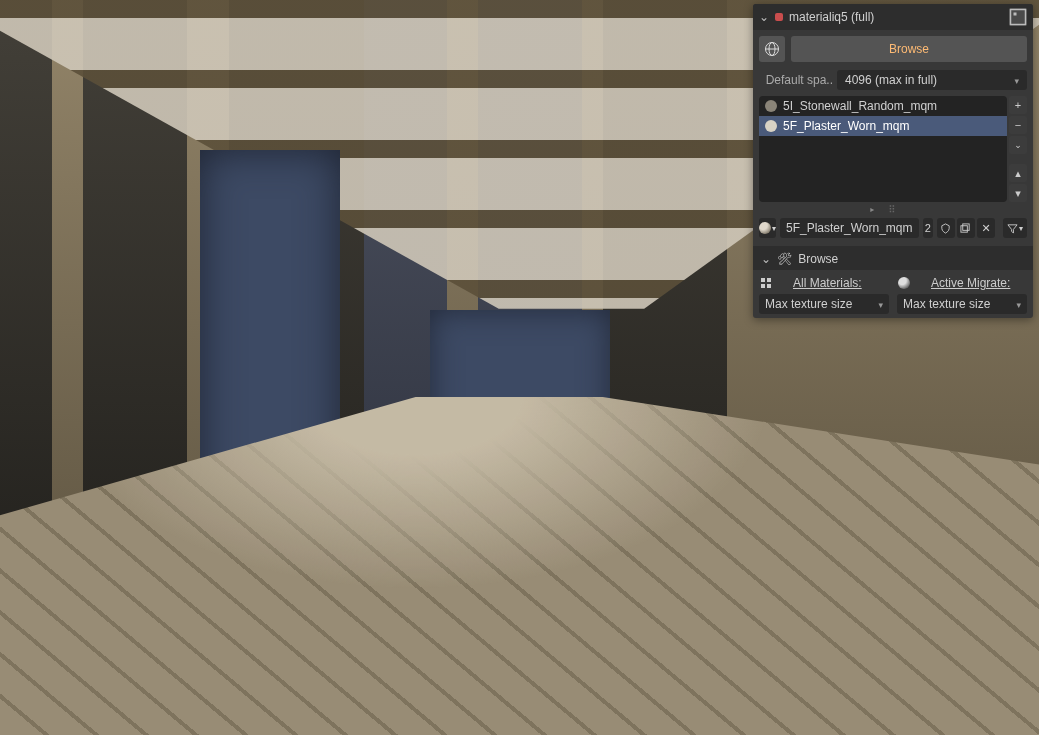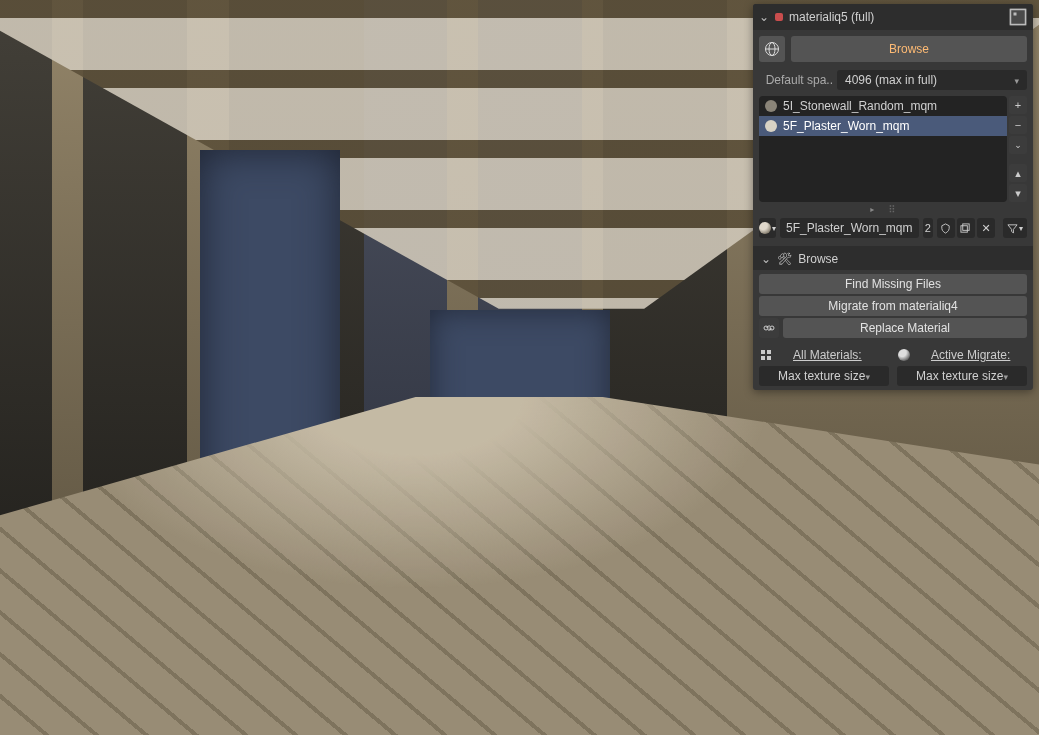--- a/index.html
+++ b/index.html
@@ -81,21 +81,21 @@
   .tool-btn { height:20px; background:#545454; border-radius:3px; display:flex; align-items:center; justify-content:center; color:#e2e2e2; }
   .tool-row-replace { display:flex; gap:4px; }
   .link-icon { width:20px; height:20px; background:#3c3c3c; border-radius:3px; display:flex; align-items:center; justify-content:center; font-size:11px; }
 
   .cols-row { display:flex; padding:6px 6px 4px; gap:8px; }
   .col { flex:1; }
   .col-head { display:flex; align-items:center; gap:20px; color:#ccc; margin-bottom:4px;text-decoration:underline; }
   .grid-icon, .sphere-icon { width:14px; height:14px; display:flex; align-items:center; justify-content:center; }
   .grid-icon svg { width:12px; height:12px; }
   .sphere-mini { width:12px; height:12px; border-radius:50%; background:radial-gradient(circle at 35% 30%, #ddd 0 35%, #555 80%); }
-  .tex-dd { height:20px; background:#2a2a2a; border-radius:3px; display:flex; align-items:center; justify-content:center; padding:0 6px; }
+  .tex-dd { height:20px; background:#2a2a2a; border-radius:3px; display:flex; align-items:center; justify-content:space-between; padding:0 6px; }
 
   svg { display:block; }
 </style>
 </head>
 <body>
 
 <div class="viewport">
   <div class="ceiling"></div>
   <div class="opening1"></div>
   <div class="opening2"></div>
@@ -201,40 +201,20 @@
         <span style="font-size:8px;margin-left:1px">▾</span>
     </div>
   </div>
 
   <div class="tools-header">
     <span class="chev">⌄</span>
     <span class="wrench">🛠</span>
     <span>Browse</span>
   </div>
 
-  <div class="tool-buttons">
-    <div class="tool-btn">
-      <span>Find Missing Files</span>
-    </div>
-    <div class="tool-btn">
-      <span>Migrate from materialiq4</span>
-    </div>
-    <div class="tool-row-replace">
-      <div class="link-icon">
-        <svg width="12" height="12" viewBox="0 0 12 12">
-            <path d="M4 6a2 2 0 0 1 2-2h1M8 6a2 2 0 0 1-2 2H5" fill="none" stroke="#ccc" stroke-width="1.2"></path>
-            <circle cx="3" cy="6" r="2" fill="none" stroke="#ccc"></circle>
-            <circle cx="9" cy="6" r="2" fill="none" stroke="#ccc"></circle>
-          </svg>
-      </div>
-      <div class="tool-btn" style="flex:1">
-        <span>Replace Material</span>
-      </div>
-    </div>
-  </div>
 
   <div class="cols-row">
     <div class="col">
       <div class="col-head">
         <span class="grid-icon">
           <svg viewBox="0 0 12 12">
               <rect x="1" y="1" width="4" height="4" fill="#ccc"></rect>
               <rect x="7" y="1" width="4" height="4" fill="#ccc"></rect>
               <rect x="1" y="7" width="4" height="4" fill="#ccc"></rect>
               <rect x="7" y="7" width="4" height="4" fill="#ccc"></rect>

